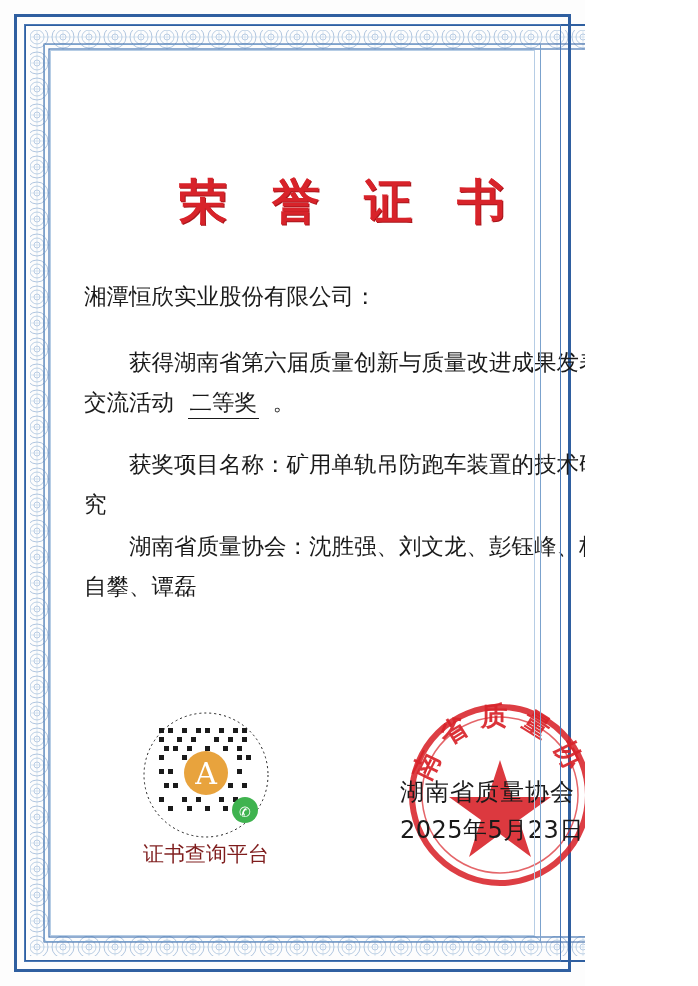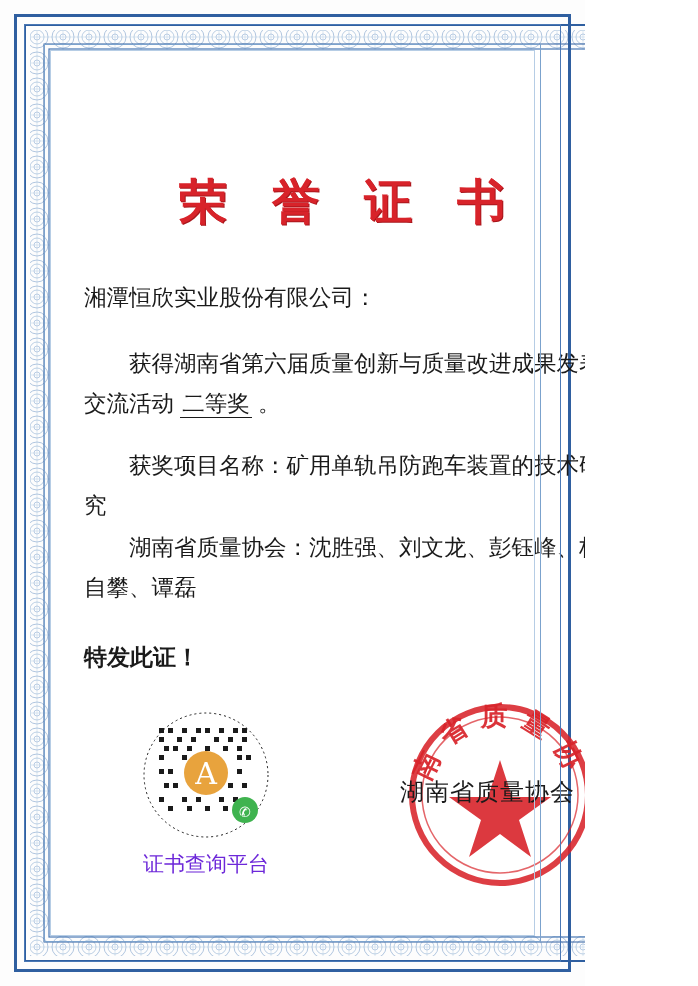--- a/index.html
+++ b/index.html
@@ -76,21 +76,21 @@
     text-shadow: 1px 1px 0 #a8161c;
   }
   .body-text {
     position: absolute;
     left: 34px;
     top: 228px;
     width: 534px;
     font-size: 22.5px;
     line-height: 40px;
     color: #1a1a1a;
-    font-family: Liberation Sans, sans-serif;
+    font-family: Liberation Mono, monospace;
   }
   .p-org {
     margin: 0 0 26px 0;
   }
   .p-award {
     margin: 0 0 22px 0;
     text-indent: 45px;
   }
   .p-project {
     margin: 8px 0 2px 0;
@@ -122,23 +122,22 @@
     width: 180px;
     text-align: center;
   }
   .qr-code {
     width: 130px;
     height: 130px;
     margin: 0 auto;
     position: relative;
   }
   .qr-caption {
-    margin-top: 10px;
     font-size: 21px;
-    color: #6d28d9;
+    color: #7f1d1d;
   }
 
   
   .seal {
     position: absolute;
     left: 355px;
     top: 650px;
     width: 190px;
     height: 190px;
   }
@@ -281,21 +280,20 @@
 
     <div class="title">荣 誉 证 书</div>
 
     <div class="body-text">
       <p class="p-org">湘潭恒欣实业股份有限公司：</p>
       <p class="p-award"><span>获得湖南省第六届质量创新与质量改进成果发表交流活动 </span><span class="underline-award">二等奖</span><span> 。</span></p>
       <p class="p-project"><span>获奖项目名称：</span><span>矿用单轨吊防跑车装置的技术研究</span></p>
       <p class="p-people"><span>湖南省质量协会：</span><span>沈胜强、刘文龙、彭钰峰、杨自攀、谭磊</span></p>
     </div>
 
-    <p class="p-issue">特发此证！</p>
 
     <div class="qr-block">
       <div class="qr-code">
         <svg viewBox="0 0 130 130" width="130" height="130">
           <circle cx="65" cy="65" r="62" fill="none" stroke="#1b1b1b" stroke-width="1" stroke-dasharray="2 3"></circle>
           <g fill="#1b1b1b">
             <rect x="18" y="18" width="5" height="5"></rect>
               <rect x="27" y="18" width="5" height="5"></rect>
             <rect x="41" y="18" width="5" height="5"></rect>
               <rect x="55" y="18" width="5" height="5"></rect>
@@ -350,19 +348,20 @@
       <circle cx="95" cy="95" r="88" fill="none" stroke="#d8232a" stroke-width="6" opacity="0.88"></circle>
       <circle cx="95" cy="95" r="78" fill="none" stroke="#d8232a" stroke-width="1.5" opacity="0.7"></circle>
       <path id="sealArc" d="M 25,95 A 70,70 0 1 1 165,95" fill="none"></path>
       <text font-size="27" font-family="DejaVu Serif, serif" fill="#d8232a" font-weight="bold" opacity="0.92">
         <textPath href="#sealArc" startOffset="50%" text-anchor="middle" letter-spacing="12">湖南省质量协会</textPath>
       </text>
       <polygon fill="#d8232a" opacity="0.9" points="95,60 107,97 146,97 114,120 126,157 95,134 64,157 76,120 44,97 83,97"></polygon>
     </svg>
 
     <div class="issuer-line">湖南省质量协会</div>
+    <div class="issue-date">2025年5月23日</div>
 
   </div>
 
   <div class="border-inner"></div>
   <div class="border-inner2"></div>
   <div class="border-inner3"></div>
 </div>
 
 </body></html>

